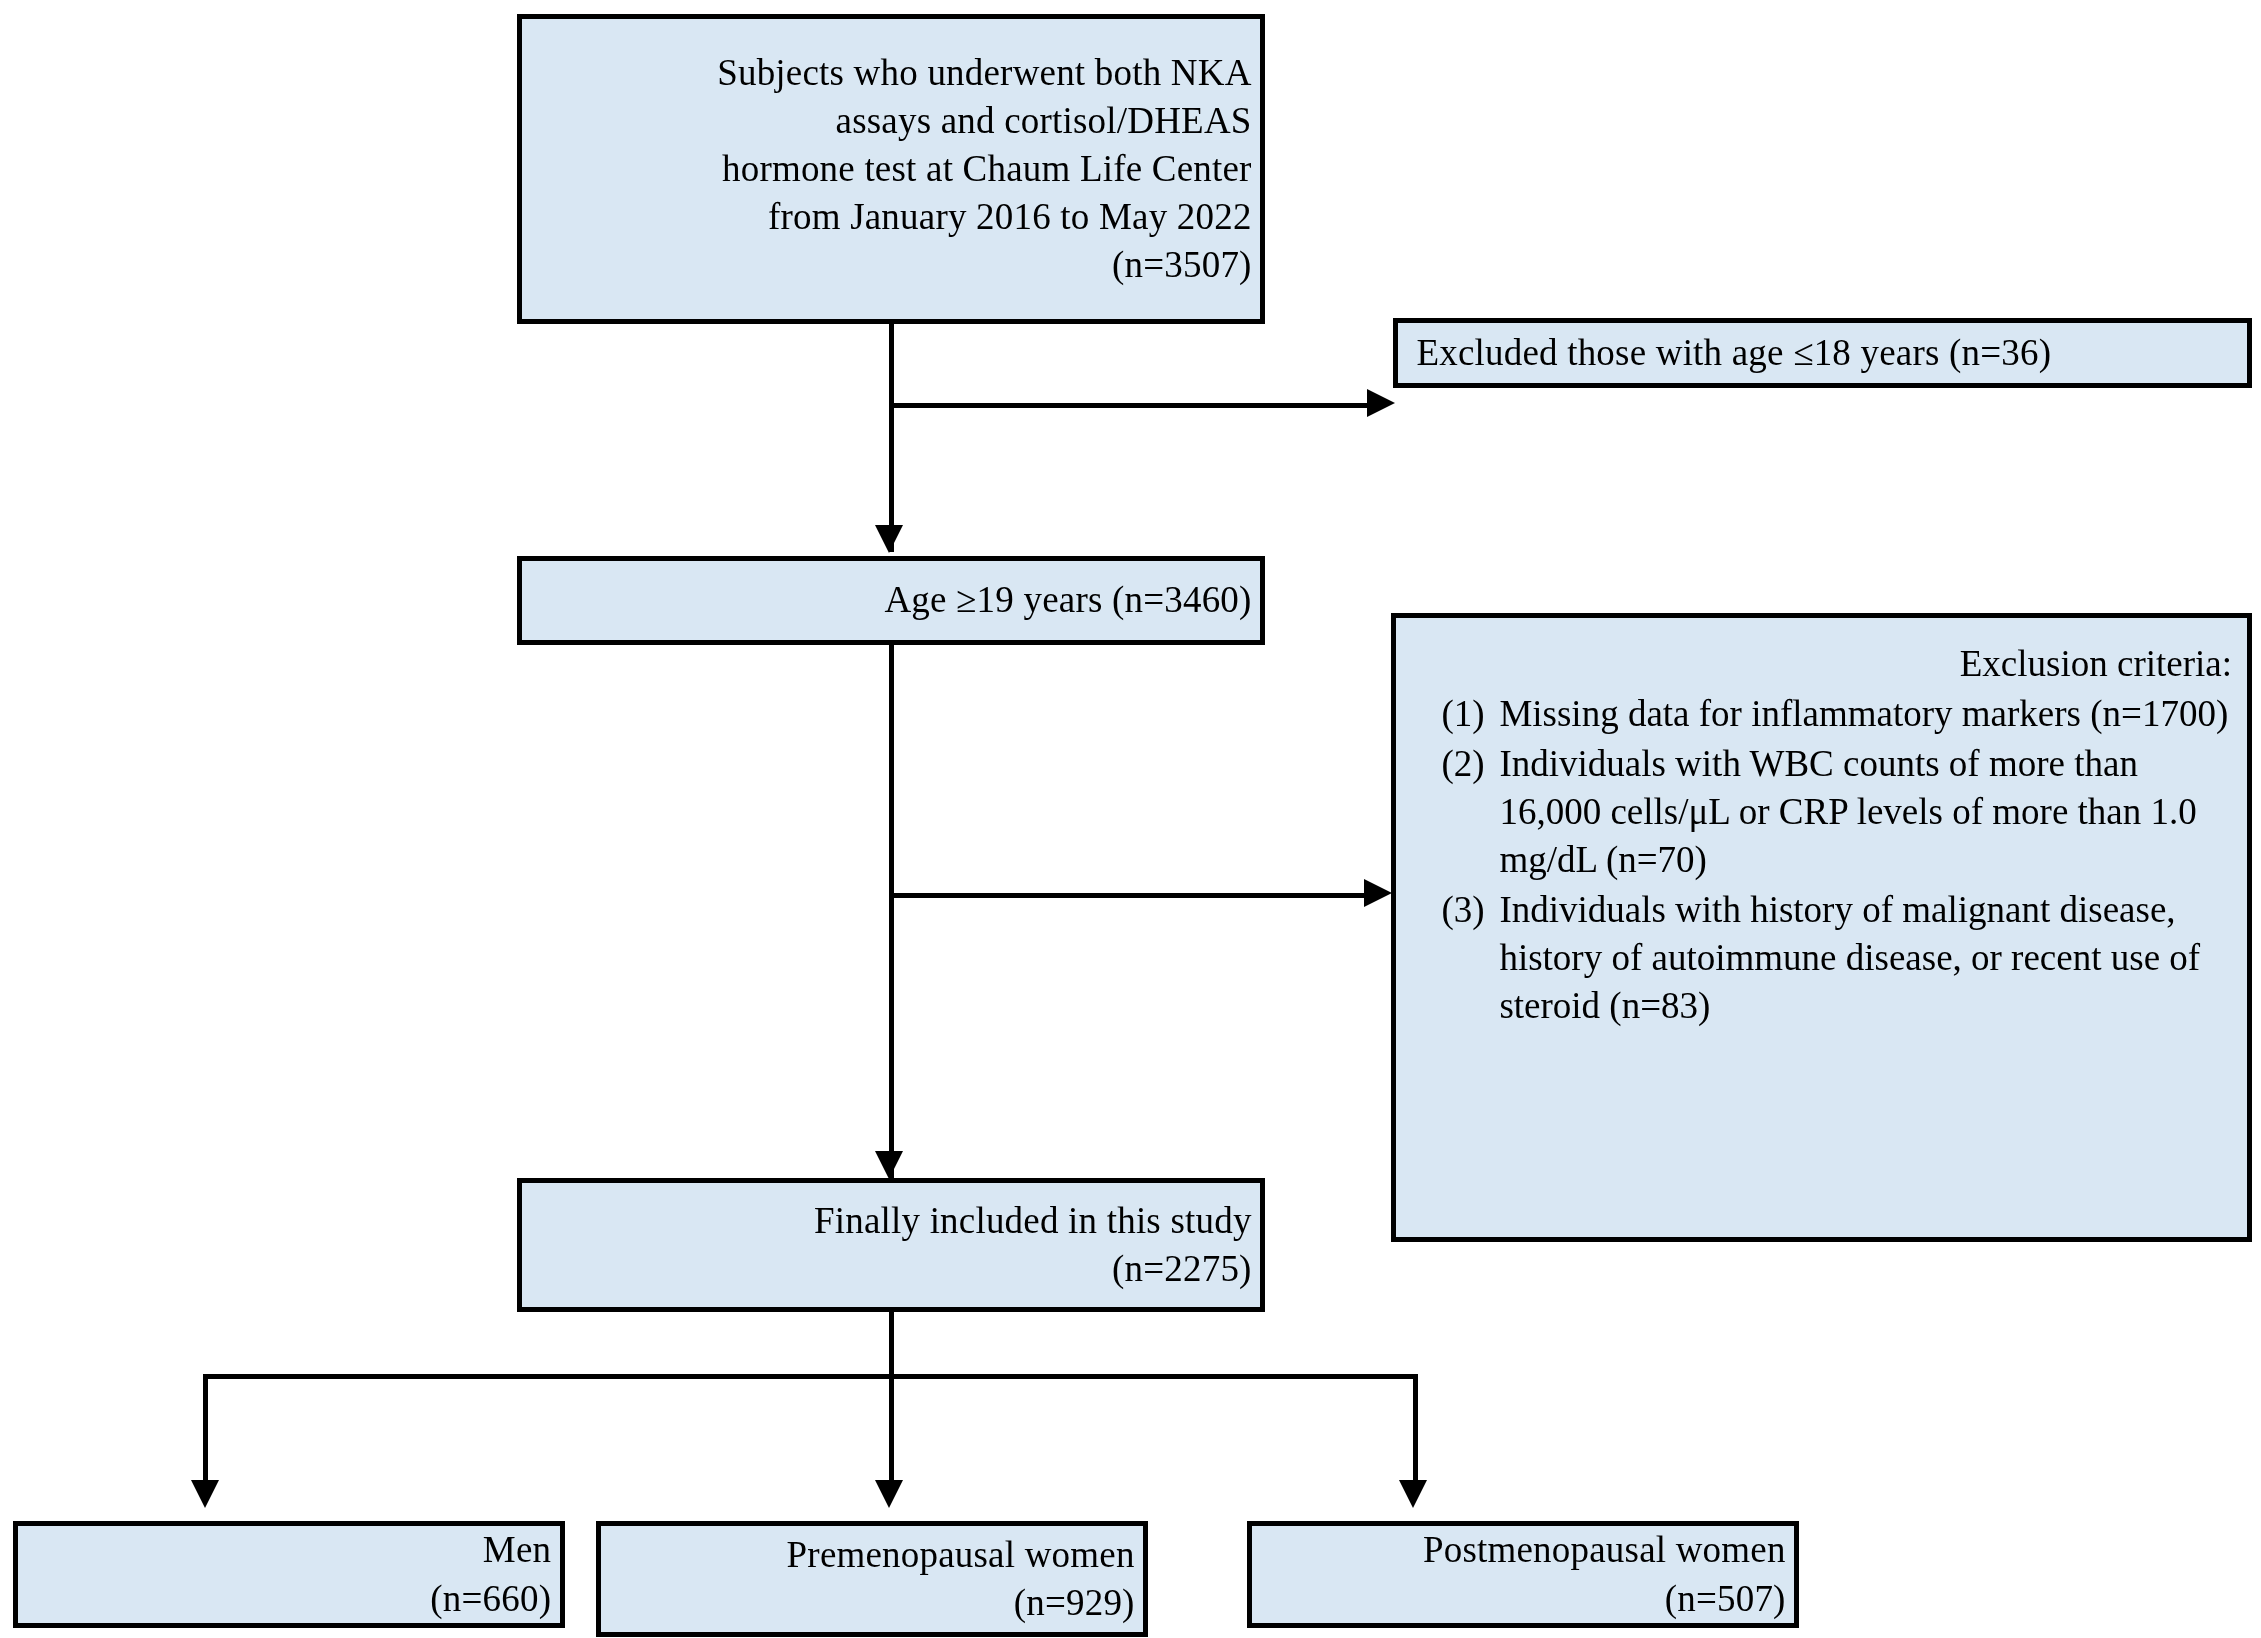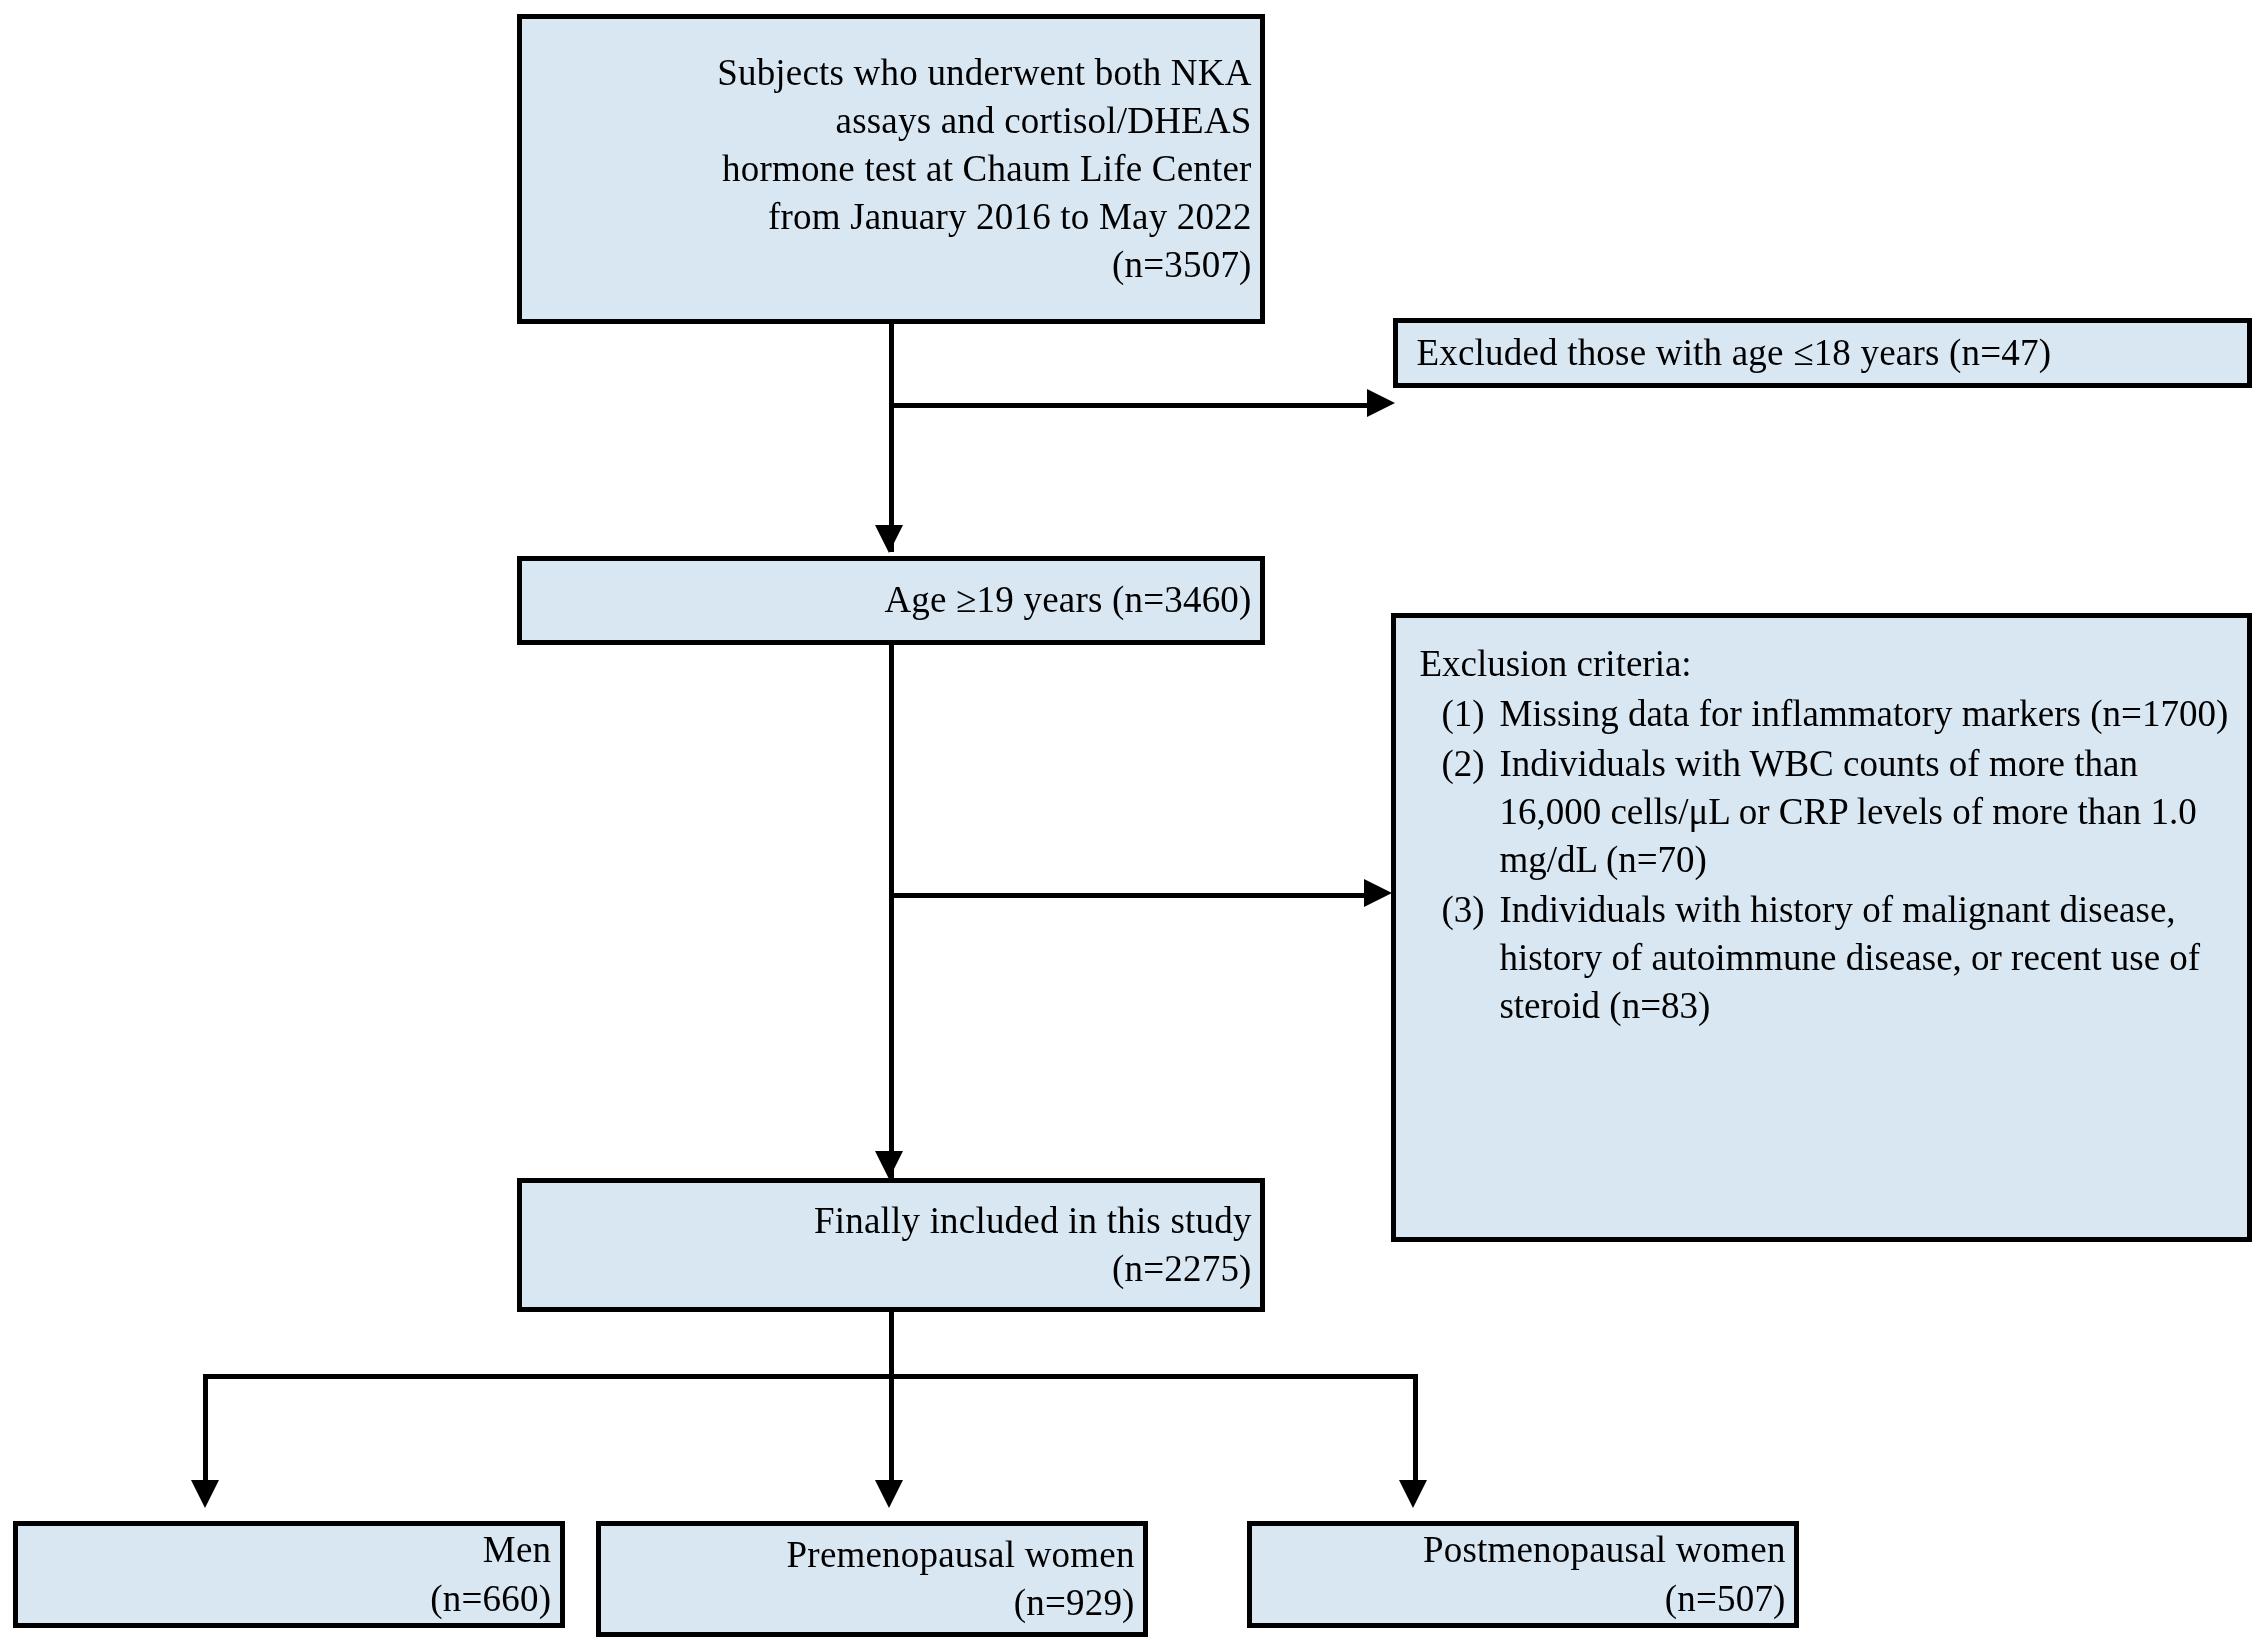--- a/index.html
+++ b/index.html
@@ -48,21 +48,21 @@
   #node-postmenopausal { left: 1247px; top: 1521px; width: 552px; height: 107px; }
 
   
   #node-excluded-age .txt { text-align: left; padding-left: 18.4px; }
 
   
   .crit-head {
     font-size: 37px;
     line-height: 1.30;
     margin: 0 0 1.7px 0;
-    text-align: left;
+    text-align: right;
   }
   .crit-list {
     margin: 0;
     padding: 0;
     list-style: none;
   }
   .crit-item {
     display: flex;
     align-items: flex-start;
     font-size: 37px;
@@ -135,21 +135,21 @@
 from January 2016 to May 2022
 (n=3507)</span>
   </div>
 
   <div class="line vline" id="conn-source-down"></div>
   <div class="line hline" id="conn-source-branch-h"></div>
   <div class="arrow-right" id="conn-excluded-arrow"></div>
   <div class="arrow-down" id="conn-source-arrow"></div>
 
   <div class="node" id="node-excluded-age">
-    <span class="txt">Excluded those with age ≤18 years (n=47)</span>
+    <span class="txt">Excluded those with age ≤18 years (n=36)</span>
   </div>
 
   <div class="node" id="node-age-eligible">
     <span class="txt">Age ≥19 years (n=3460)</span>
   </div>
 
   <div class="line vline" id="conn-age-down"></div>
   <div class="line hline" id="conn-age-branch-h"></div>
   <div class="arrow-right" id="conn-criteria-arrow"></div>
   <div class="arrow-down" id="conn-age-arrow"></div>

